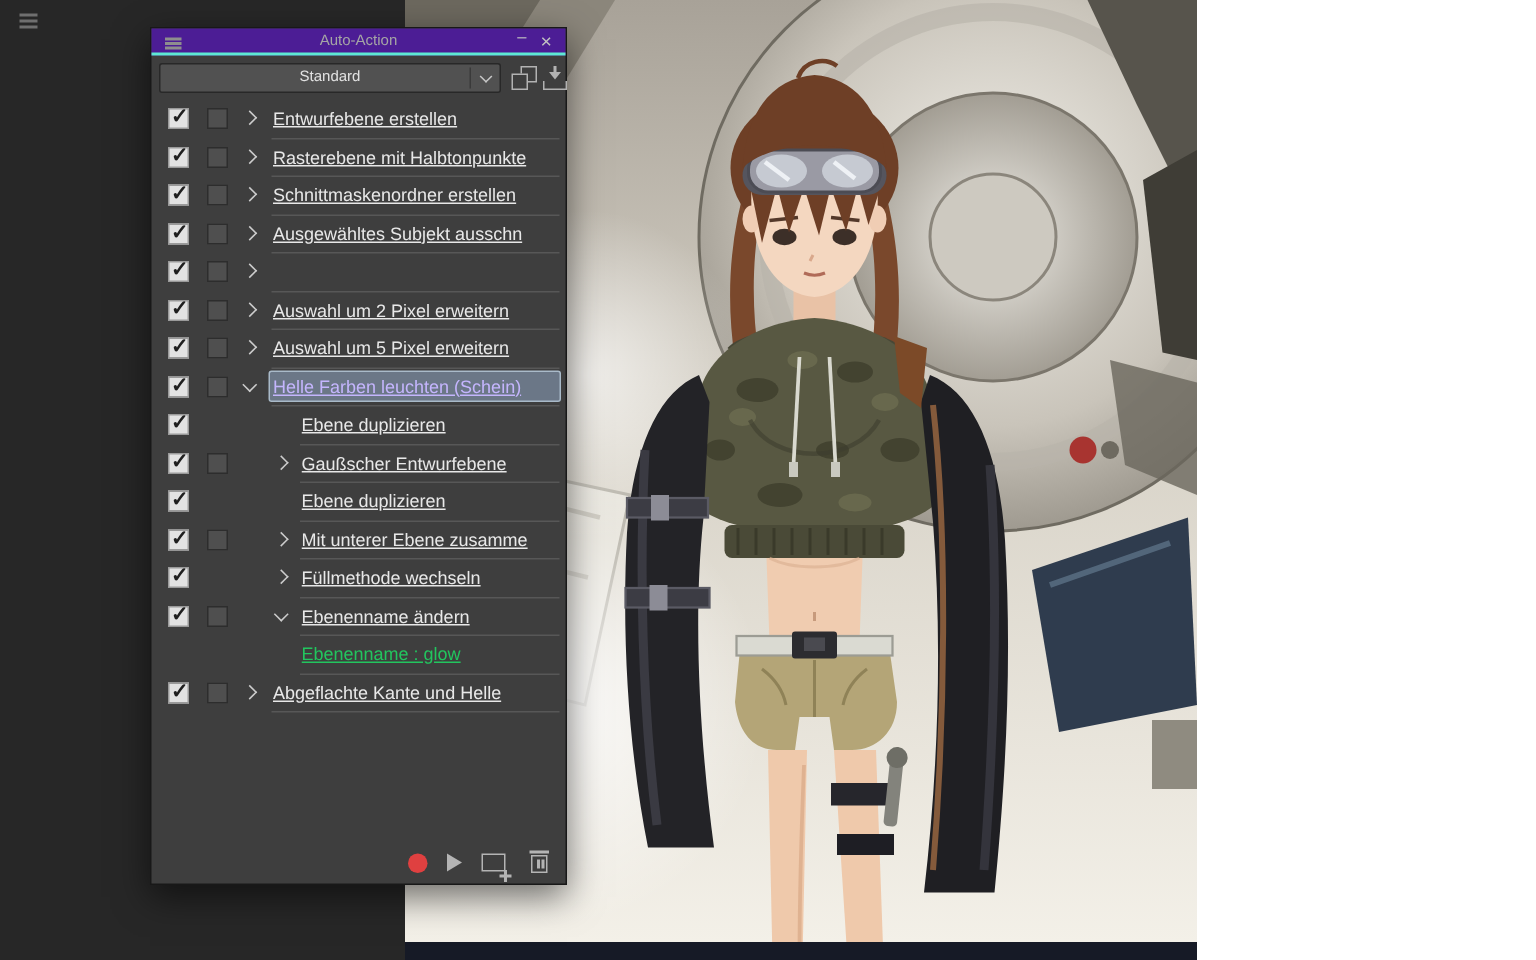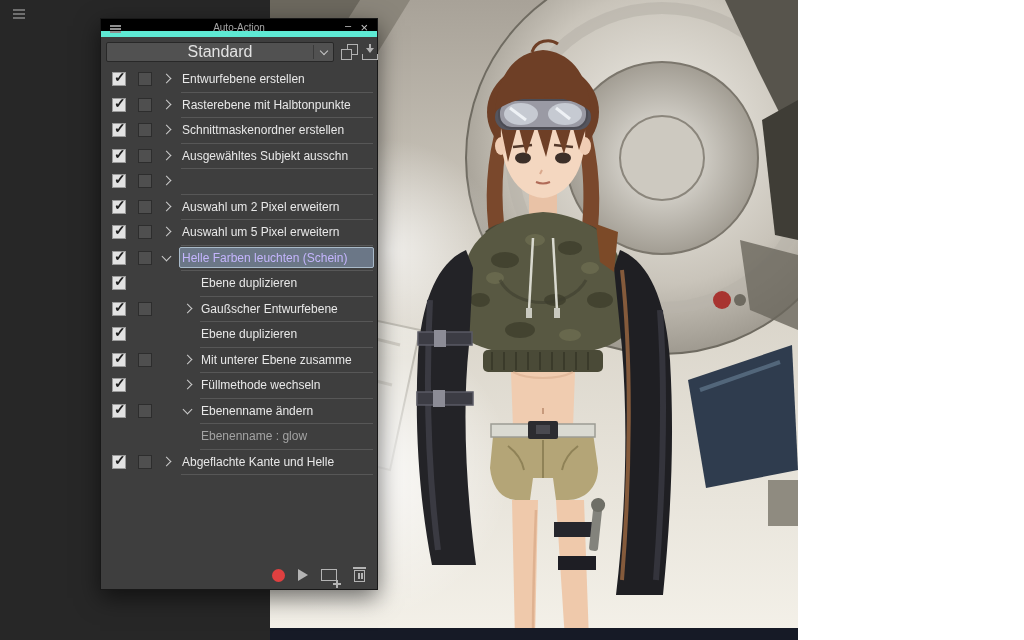--- a/index.html
+++ b/index.html
@@ -12,31 +12,31 @@
               box-shadow:0 4px 0 #6f6f6f, 0 8px 0 #6f6f6f; }
 
   
   .canvas-area { position:absolute; left:270px; top:0; width:528px; height:640px; }
   .white-area  { position:absolute; left:798px; top:0; width:226px; height:640px; background:#ffffff; }
 
   
   .panel { position:absolute; left:100px; top:18px; width:278px; height:572px; background:#3e3e3e;
            border:1px solid #181818; box-shadow:0 8px 22px rgba(0,0,0,.55); z-index:10; }
 
-  .panel-titlebar { position:absolute; top:0; left:0; right:0; height:18px; background:#000000;
-                    border-bottom:6px solid #5eead4; }
+  .panel-titlebar { position:absolute; top:0; left:0; right:0; height:18px; background:#4c1d95;
+                    border-bottom:2px solid #5eead4; }
   .panel-menu { position:absolute; left:9px; top:6px; width:11px; height:1.5px; background:#8e8e8e;
                 box-shadow:0 3px 0 #8e8e8e, 0 6px 0 #8e8e8e; }
   .panel-title { position:absolute; left:0; right:0; top:3px; text-align:center; font-size:10px; color:#a5a5a5; }
   .btn-min   { position:absolute; right:26px; top:0px; color:#c2c2c2; font-size:11px; cursor:default; }
   .btn-close { position:absolute; right:9px;  top:2px; color:#c2c2c2; font-size:13px; line-height:14px; cursor:default; }
 
   
   .preset-select { position:absolute; left:5px; top:23px; width:228px; height:20px; background:#515151;
-                   border:1px solid #282828; border-radius:2px; color:#e2e2e2; font-size:16px;
+                   border:1px solid #282828; border-radius:2px; color:#e2e2e2; font-size:10px;
                    text-align:center; line-height:18px; }
   .preset-select .sep { position:absolute; right:19px; top:2px; bottom:2px; width:1px; background:#3a3a3a; }
   .ddchev { position:absolute; right:6px; top:5px; width:6px; height:6px;
             border-right:1.6px solid #c8c8c8; border-bottom:1.6px solid #c8c8c8; transform:rotate(45deg); }
   .reg-icon { position:absolute; left:240px; top:25px; width:17px; height:16px; }
   .reg-icon .b2 { position:absolute; right:0; top:0; width:11px; height:11px; border:1.5px solid #b2b2b2; }
   .reg-icon .b1 { position:absolute; left:0; bottom:0; width:11px; height:11px; border:1.5px solid #b2b2b2; background:#3e3e3e; }
   .imp-icon { position:absolute; left:261px; top:25px; width:16px; height:16px; }
   .imp-icon .stem { position:absolute; top:0; left:7px; width:2px; height:5px; background:#b2b2b2; }
   .imp-icon .head { position:absolute; top:4px; left:4px; width:0; height:0;
@@ -49,24 +49,24 @@
   .row { position:relative; height:25.5px; }
   .cb  { position:absolute; left:11px; top:5px; width:14px; height:14px; background:#e2e2e2; border:1px solid #9a9a9a; }
   .tick{ position:absolute; left:1px; top:-4px; font-size:14px; color:#1f1f1f; font-weight:bold; }
   .dlg { position:absolute; left:37px; top:5px; width:14px; height:14px; background:#4f4f4f; border:1px solid #2d2d2d; }
   .chev{ position:absolute; top:8px; width:7px; height:7px;
          border-right:1.7px solid #cccccc; border-bottom:1.7px solid #cccccc; z-index:3; }
   .chev.right { transform:rotate(-45deg); }
   .chev.down  { transform:rotate(45deg); top:7px; }
   .chev.lv0 { left:62px; }
   .chev.lv1 { left:83px; }
-  .label { position:absolute; top:5px; font-size:12px; color:#e8e8e8; white-space:nowrap; overflow:hidden; z-index:2; }
+  .label { position:absolute; top:5px; font-size:12px; color:#e8e8e8; white-space:nowrap; overflow:hidden; z-index:2;text-decoration:underline; }
   .label.lv0 { left:81px; right:3px; }
   .label.lv1 { left:100px; right:3px; }
-  .label.lv2 { left:100px; right:3px; color:#a3a3a3; }
+  .label.lv2 { left:100px; right:3px; color:#22c55e; }
   .uline { position:absolute; bottom:0; height:1px; background:#575757; right:4px; z-index:1; }
   .uline.lv0 { left:80px; }
   .uline.lv1, .uline.lv2 { left:99px; }
   .hilite { position:absolute; left:78px; right:3px; top:1px; bottom:3px; background:#6b7787;
             border:1px solid #a9bac9; border-radius:2px; z-index:1; }
   .row.selected .label { color:#c4b5fd; }
 
   
   .panel-footer { position:absolute; bottom:0; left:0; right:0; height:28px; display:flex;
                   justify-content:flex-end; align-items:center; gap:13px; padding-right:11px; }

